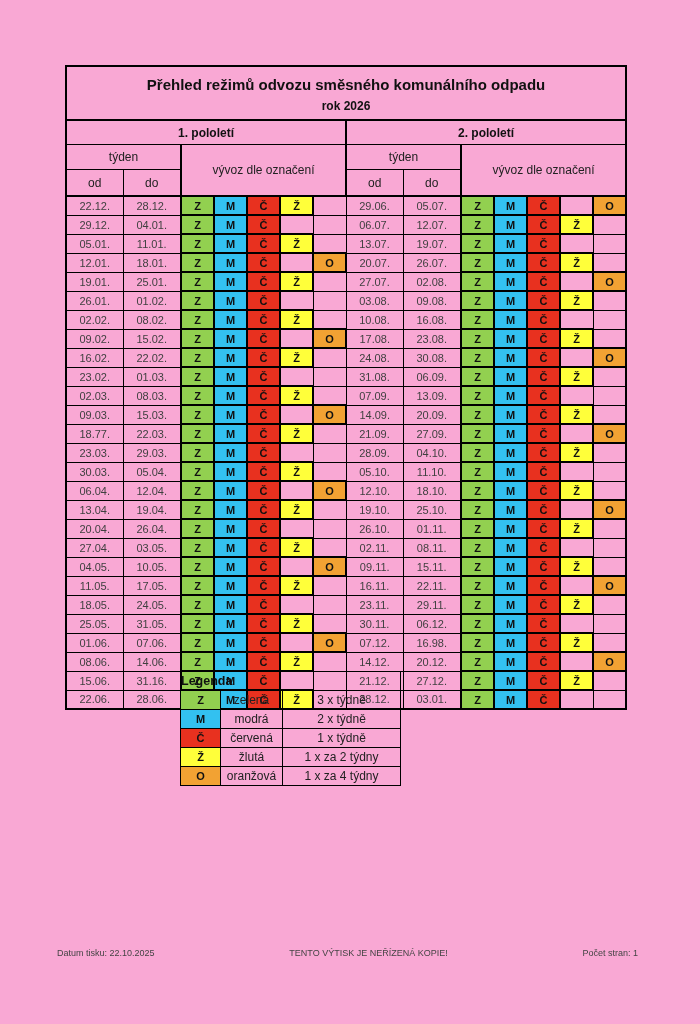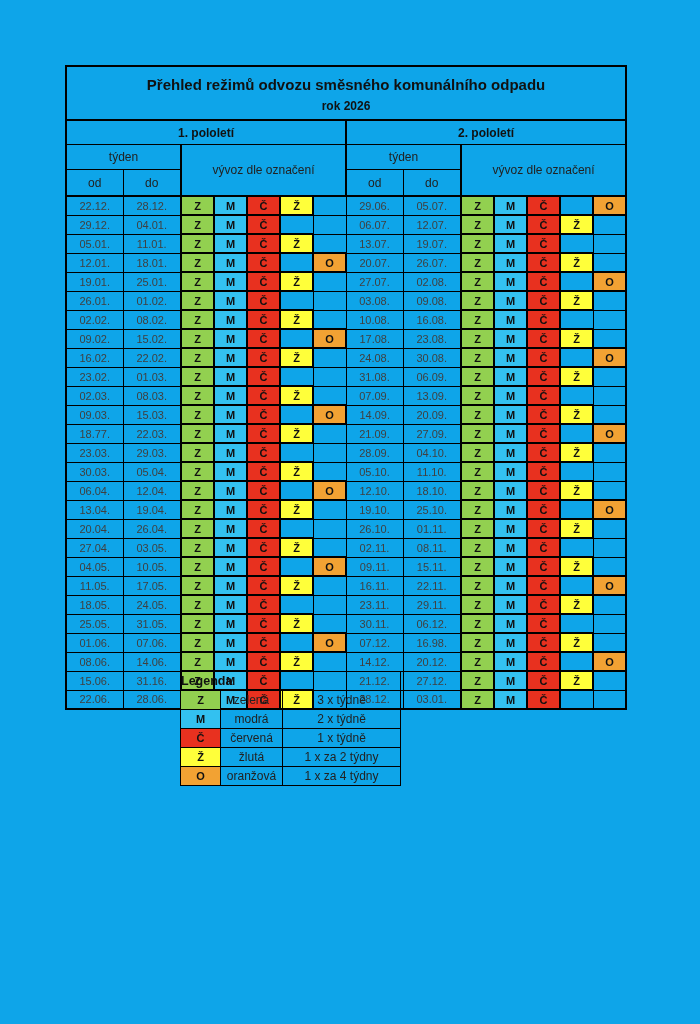--- a/index.html
+++ b/index.html
@@ -1,17 +1,17 @@
 <!DOCTYPE html>
 <html><head>
 <meta charset="utf-8">
 <style>
   html,body{margin:0;padding:0;}
   body{background:#ffffff;font-family:"Liberation Sans","DejaVu Sans",sans-serif;}
-  .page{position:relative;width:700px;height:1024px;background:#0ea5e9;overflow:hidden;}
+  .page{position:relative;width:700px;height:1024px;background:#f9a8d4;overflow:hidden;}
 
   
   table.schedule{
     position:absolute;left:65px;top:65px;width:560px;
     border-collapse:collapse;table-layout:fixed;
     border:2px solid #000;
   }
   table.schedule td{padding:0;text-align:center;vertical-align:middle;overflow:hidden;}
   .title-cell{height:52px;border-bottom:2px solid #000;}
   .title-line1{font-weight:bold;font-size:15px;color:#111;line-height:20px;padding-top:6px;}
@@ -559,14 +559,19 @@
     </tr>
     <tr>
       <td class="legend-letter" style="background: rgb(242, 162, 51);">O</td>
       <td class="legend-name">oranžová</td>
       <td class="legend-freq">1 x za 4 týdny</td>
     </tr>
   </tbody>
     </table>
 
 
+  <div class="footer">
+    <span>Datum tisku: 22.10.2025</span>
+    <span class="center">TENTO VÝTISK JE NEŘÍZENÁ KOPIE!</span>
+    <span>Počet stran: 1</span>
+  </div>
 
 </div>
 
 </body></html>

